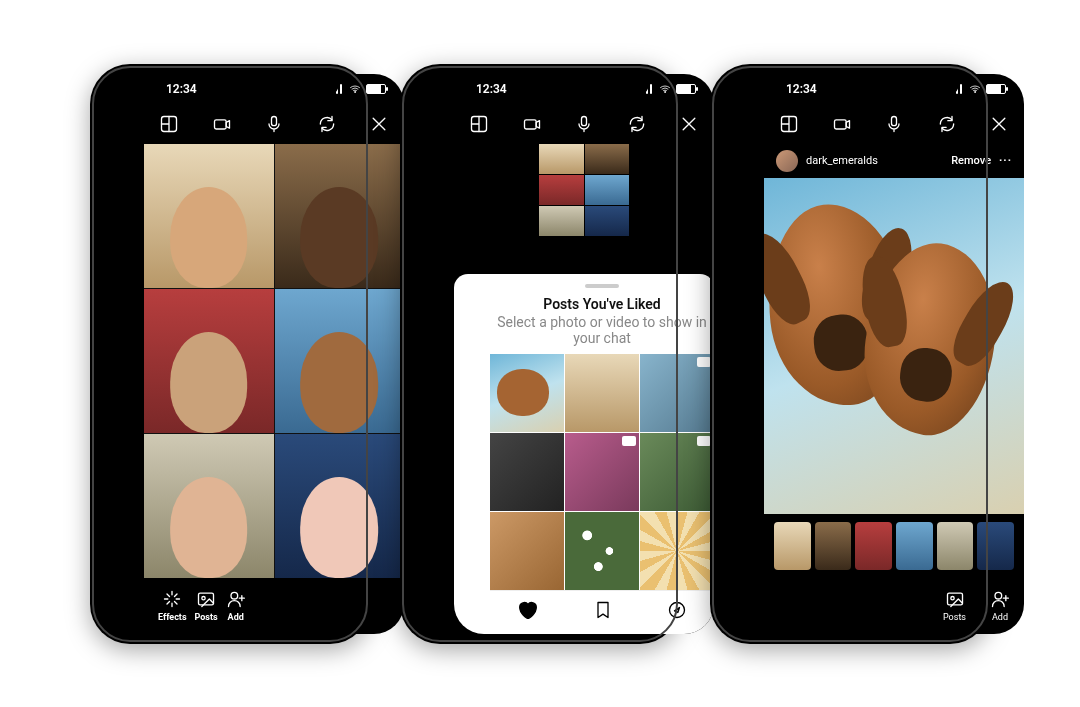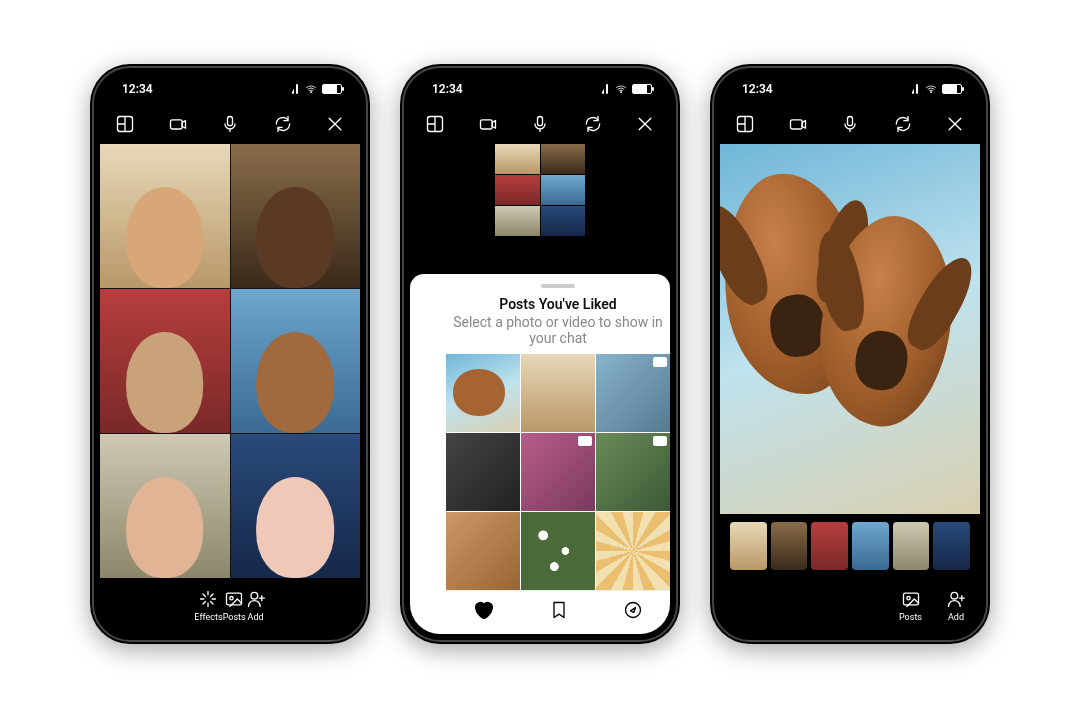--- a/index.html
+++ b/index.html
@@ -32,20 +32,21 @@
   }
   .screen {
     width: 100%;
     height: 100%;
     background: #000;
     border-radius: 30px;
     overflow: hidden;
     position: relative;
     display: flex;
     flex-direction: column;
+    margin-left: 44px;
   }
   .notch {
     position: absolute;
     top: 0;
     left: 50%;
     transform: translateX(-50%);
     width: 130px;
     height: 24px;
     background: #000;
     border-bottom-left-radius: 15px;
@@ -114,21 +115,21 @@
     height: 56px;
     display:flex;
     justify-content:flex-end;
     align-items:center;
     gap: 24px;
     padding: 0 14px;
     color:#fff;
     font-size: 9px;
   }
   .bottombar .bb-item { display:flex; flex-direction:column; align-items:center; gap:3px; cursor:pointer; }
-  .bottombar.spread { justify-content: center; gap:0; }
+  .bottombar.spread { justify-content: flex-start; gap:8px;font-weight:bold; }
   .mini-grid {
     position:absolute; top:70px; left:50%; transform:translateX(-50%);
     width: 90px; display:grid; grid-template-columns:1fr 1fr; gap:1px;
   }
   .mini-grid .tile { height: 30px; }
 
   .sheet {
     position:absolute; left:0; right:0; bottom:0;
     background:#fff;
     border-top-left-radius:14px; border-top-right-radius:14px;
@@ -485,20 +486,27 @@
             <use href="#i-refresh"></use>
           </svg>
         </div>
       <div class="tb-btn">
           <svg width="20" height="20" viewBox="0 0 24 24">
             <use href="#i-close"></use>
           </svg>
         </div>
     </div>
 
+    <div class="media-header">
+      <div class="avatar"></div>
+      <span>dark_emeralds</span>
+      <span class="spacer"></span>
+      <span class="rem">Remove</span>
+      <span class="more">···</span>
+    </div>
 
     <div class="big-media">
       <div class="pup pup1">
         <div class="ear l"></div>
           <div class="ear r"></div>
           <div class="snout"></div>
       </div>
       <div class="pup pup2">
         <div class="ear l"></div>
           <div class="ear r"></div>

